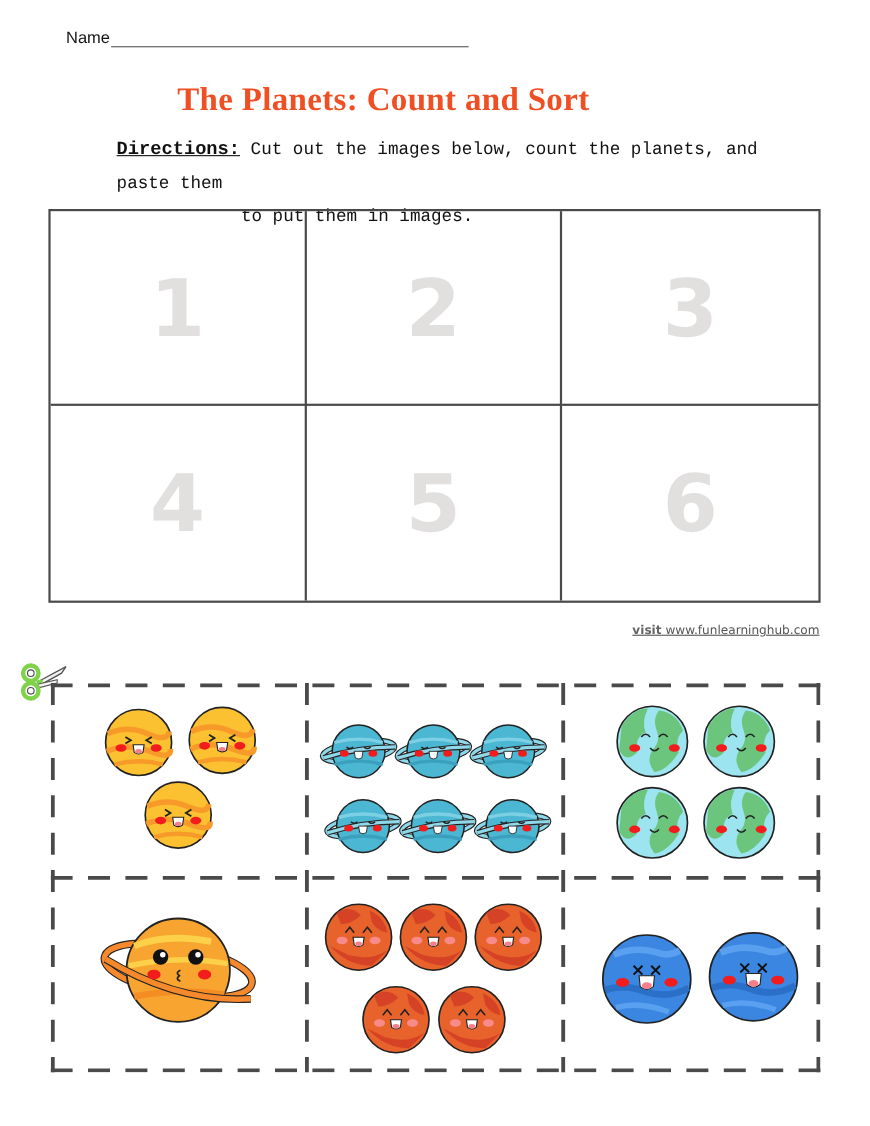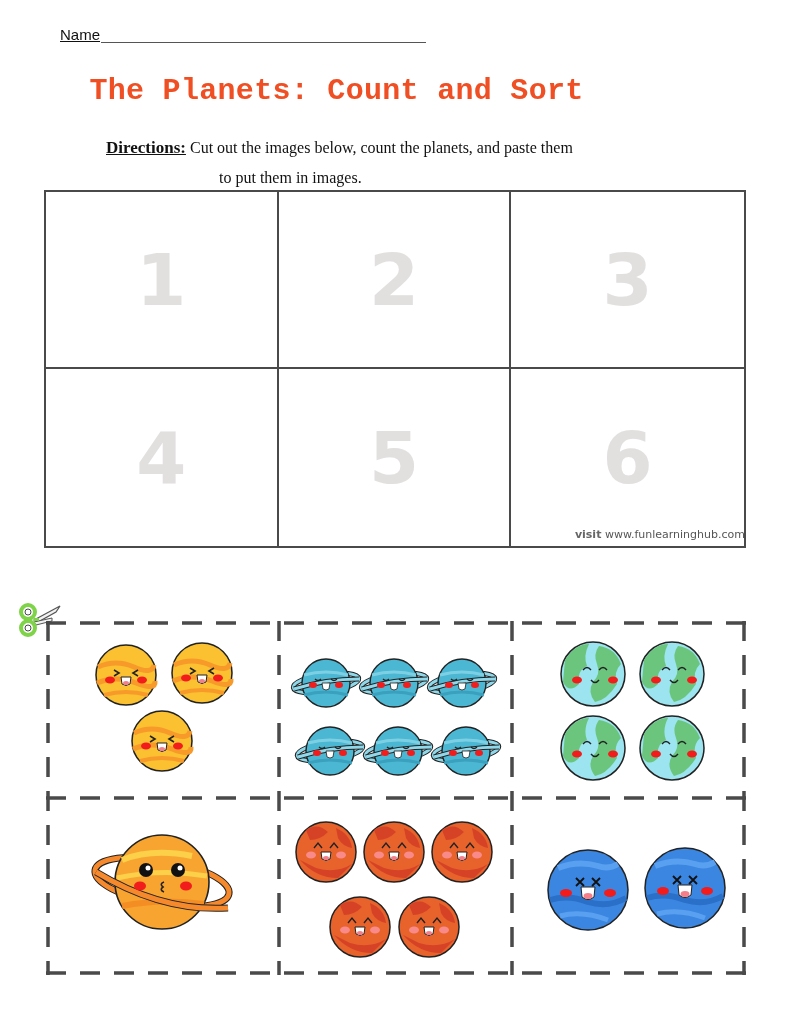--- a/index.html
+++ b/index.html
@@ -1,33 +1,33 @@
 <!DOCTYPE html>
 <html><head>
 <meta charset="utf-8">
 <style>
   html, body { margin: 0; padding: 0; background: #ffffff; }
   body { width: 791px; height: 1024px; position: relative; overflow: hidden; font-family: "Liberation Sans", sans-serif; color: #111; }
 
-  .name-row { position: absolute; left: 60px; top: 26px; font-size: 15px; display: flex; align-items: flex-end; text-decoration: underline; }
+  .name-row { position: absolute; left: 60px; top: 26px; font-size: 15px; display: flex; align-items: flex-end; }
   .name-line { display: inline-block; width: 325px; border-bottom: 1.5px solid #555; margin-left: 1px; height: 14px; }
 
-  .title { position: absolute; left: 0; width: 673px; top: 74px; text-align: center; font-family: Liberation Mono, monospace; font-weight: bold; font-size: 30px; color: #f04e23; letter-spacing: 0.3px; }
-
-  .directions { position: absolute; left: 106px; top: 133px; width: 640px; font-size: 16px; line-height: 30px; font-family: Liberation Serif, serif; }
+  .title { position: absolute; left: 12px; width: 673px; top: 74px; text-align: center; font-family: Liberation Serif, serif; font-weight: bold; font-size: 30px; color: #f04e23; letter-spacing: 0.3px; }
+
+  .directions { position: absolute; left: 106px; top: 121px; width: 640px; font-size: 16px; line-height: 30px; font-family: Liberation Mono, monospace; }
   .dir-label { font-weight: bold; text-decoration: underline; font-size: 17px; }
   .dir-line2 { padding-left: 113px; display: block; }
 
   .grid { position: absolute; left: 44px; top: 190px; width: 702px; height: 358px; border: 2.5px solid #4a4a4a; box-sizing: border-box; display: grid; grid-template-columns: 1fr 1fr 1fr; grid-template-rows: 1fr 1fr; }
   .cell { border-right: 2.5px solid #4a4a4a; border-bottom: 2.5px solid #4a4a4a; display: flex; align-items: center; justify-content: center; }
   .cell:nth-child(3n) { border-right: none; }
   .cell:nth-child(n+4) { border-bottom: none; }
   .cell-num { font-family: "DejaVu Sans", sans-serif; font-weight: bold; font-size: 72px; color: #e2dfdf; }
 
-  .credit { position: absolute; right: 46px; top: 528px; font-size: 11px; color: #555; font-family: "DejaVu Sans", sans-serif; }
+  .credit { position: absolute; right: 46px; top: 566px; font-size: 11px; color: #555; font-family: "DejaVu Sans", sans-serif; text-decoration: underline; }
   .credit b { font-weight: bold; color: #666; }
 
   .scissors { position: absolute; left: 16px; top: 598px; width: 46px; height: 42px; }
 
   .cut-area { position: absolute; left: 46px; top: 621px; width: 700px; height: 354px; }
   .cut-area svg.lines { position: absolute; left: 0; top: 0; }
   .cut-cell { position: absolute; width: 233px; height: 177px; }
 </style>
 </head>
 <body>

